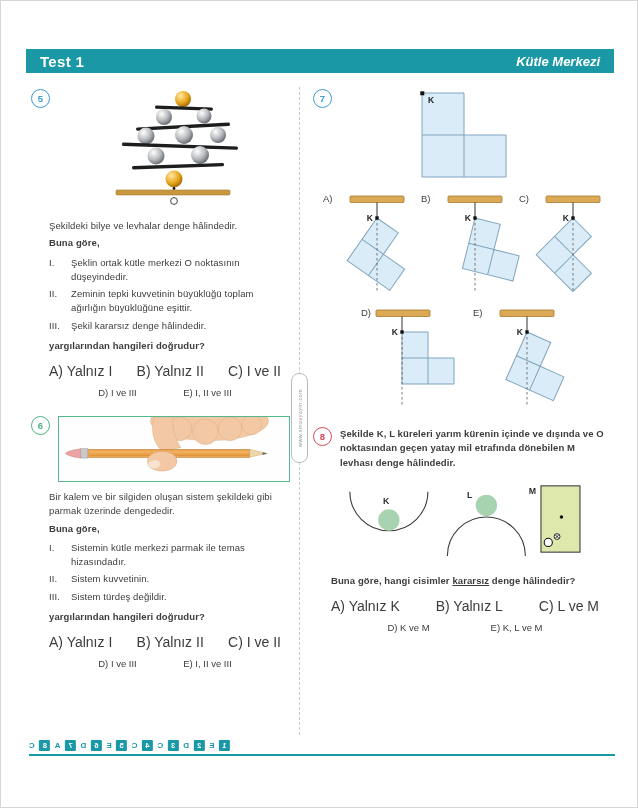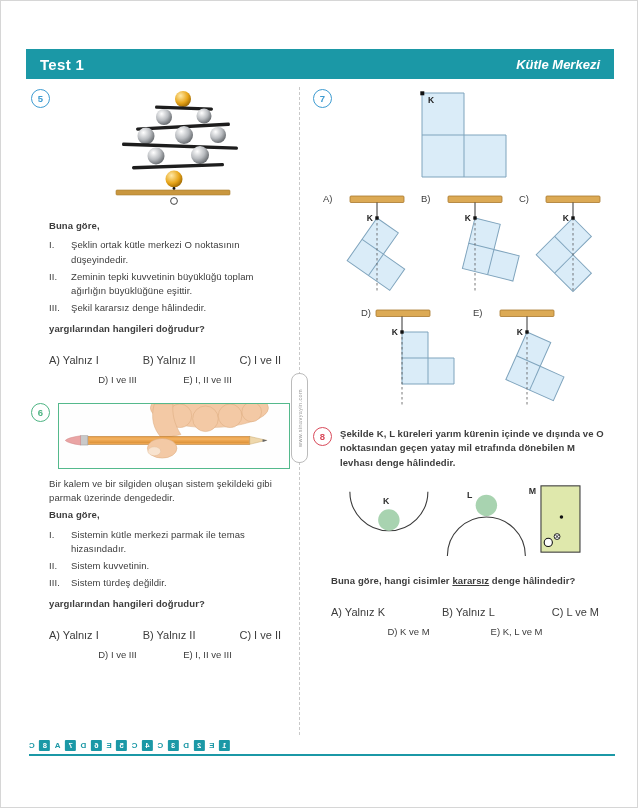--- a/index.html
+++ b/index.html
@@ -1,19 +1,19 @@
 <!DOCTYPE html>
 <html><head>
 <meta charset="utf-8">
 <style>
   html,body{margin:0;padding:0;background:#f0f0f0;}
   .page{position:relative;width:636px;height:806px;background:#fff;border:1px solid #d6d6d6;
         font-family:"Liberation Sans",sans-serif;color:#3c3c3c;overflow:hidden;}
   
-  .header{position:absolute;left:25px;top:48px;width:588px;height:30px;background:#1b98a6;
+  .header{position:absolute;left:25px;top:48px;width:588px;height:24px;background:#1b98a6;
           display:flex;align-items:center;justify-content:space-between;padding:0 14px;box-sizing:border-box;}
   .test-label{color:#fff;font-weight:bold;font-size:15px;letter-spacing:0.3px;}
   .topic{color:#fff;font-weight:bold;font-style:italic;font-size:13px;}
   
   .col-left{position:absolute;left:30px;top:88px;width:262px;}
   .col-right{position:absolute;left:312px;top:88px;width:302px;}
   .divider{position:absolute;left:298px;top:86px;height:648px;border-left:1px dashed #c9c9c9;}
   .watermark-pill{position:absolute;left:290px;top:372px;width:15px;height:88px;background:#fff;
                   border:1px solid #bbb;border-radius:8px;display:flex;align-items:center;justify-content:center;z-index:2;}
   .watermark-text{writing-mode:vertical-rl;transform:rotate(180deg);font-size:5.5px;color:#9a9a9a;letter-spacing:0.4px;}
@@ -27,21 +27,21 @@
   .fig-wrap{flex:1;display:flex;justify-content:center;}
   .t{font-size:9.5px;line-height:1.5;letter-spacing:0.1px;}
   .bold{font-weight:bold;}
   .qtext{margin:8px 0 0 18px;width:232px;}
   .lead{margin-top:3px;}
   .items{margin:5px 0 0 0;}
   .item{display:flex;margin-top:3px;}
   .rn{width:22px;flex:0 0 auto;}
   .it{flex:1;}
   .question{margin-top:6px;}
-  .opts1{display:flex;justify-content:space-between;margin:18px 0 0 0;font-size:11px;}
+  .opts1{display:flex;justify-content:space-between;margin:10px 0 0 0;font-size:14px;}
   .opts2{display:flex;justify-content:space-around;margin:8px 0 0 0;padding:0 26px;font-size:9.5px;}
   
   .photo-box{margin-left:8px;width:230px;height:64px;border:1.2px solid #54b98c;background:#fefefe;}
   
   .choices-row{display:flex;gap:4px;margin:10px 0 0 10px;}
   .choices-row.second{justify-content:center;gap:18px;margin-left:0;}
   .choice{position:relative;width:94px;}
   .choice-label{position:absolute;left:0;top:0;font-size:9.5px;color:#3c3c3c;}
   .choice svg{display:block;margin-left:9px;}
   
@@ -111,20 +111,21 @@
             <circle cx="114" cy="66" r="9" fill="url(#silver)"></circle>
             <rect x="46" y="75.5" width="92" height="3.4" rx="1.5" fill="#1d1d1d" transform="rotate(-2 92 77)"></rect>
             <circle cx="88" cy="90" r="8.5" fill="url(#gold)"></circle>
             <circle cx="88" cy="99.5" r="1.4" fill="#111"></circle>
             <rect x="30" y="101" width="114" height="5" rx="1" fill="#c9973f" stroke="#a97c2d" stroke-width="0.6"></rect>
             <circle cx="88" cy="112" r="3.4" fill="#fff" stroke="#444" stroke-width="1"></circle>
           </svg>
         </div>
       </div>
       <div class="qtext">
+        <div class="t">Şekildeki bilye ve levhalar denge hâlindedir.</div>
         <div class="t bold lead">Buna göre,</div>
         <div class="items">
           <div class="item">
             <span class="t rn">I.</span>
             <span class="t it">Şeklin ortak kütle merkezi O noktasının düşeyindedir.</span>
           </div>
           <div class="item">
             <span class="t rn">II.</span>
             <span class="t it">Zeminin tepki kuvvetinin büyüklüğü toplam ağırlığın büyüklüğüne eşittir.</span>
           </div>

